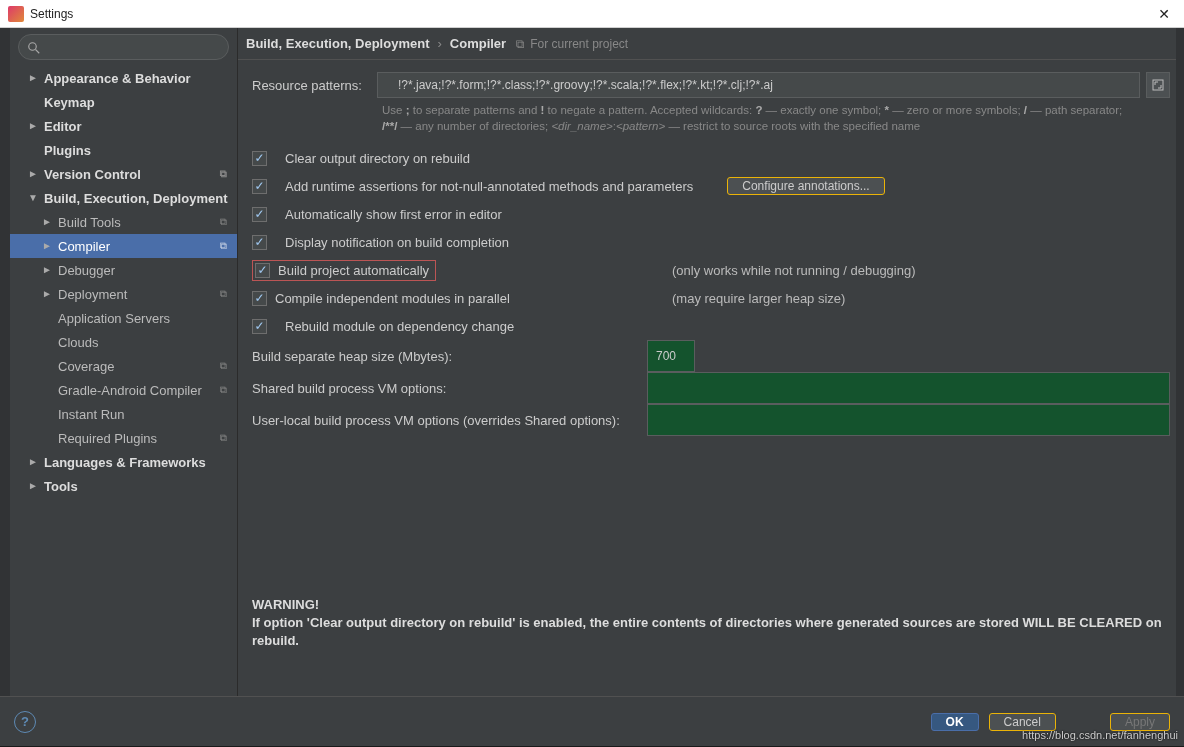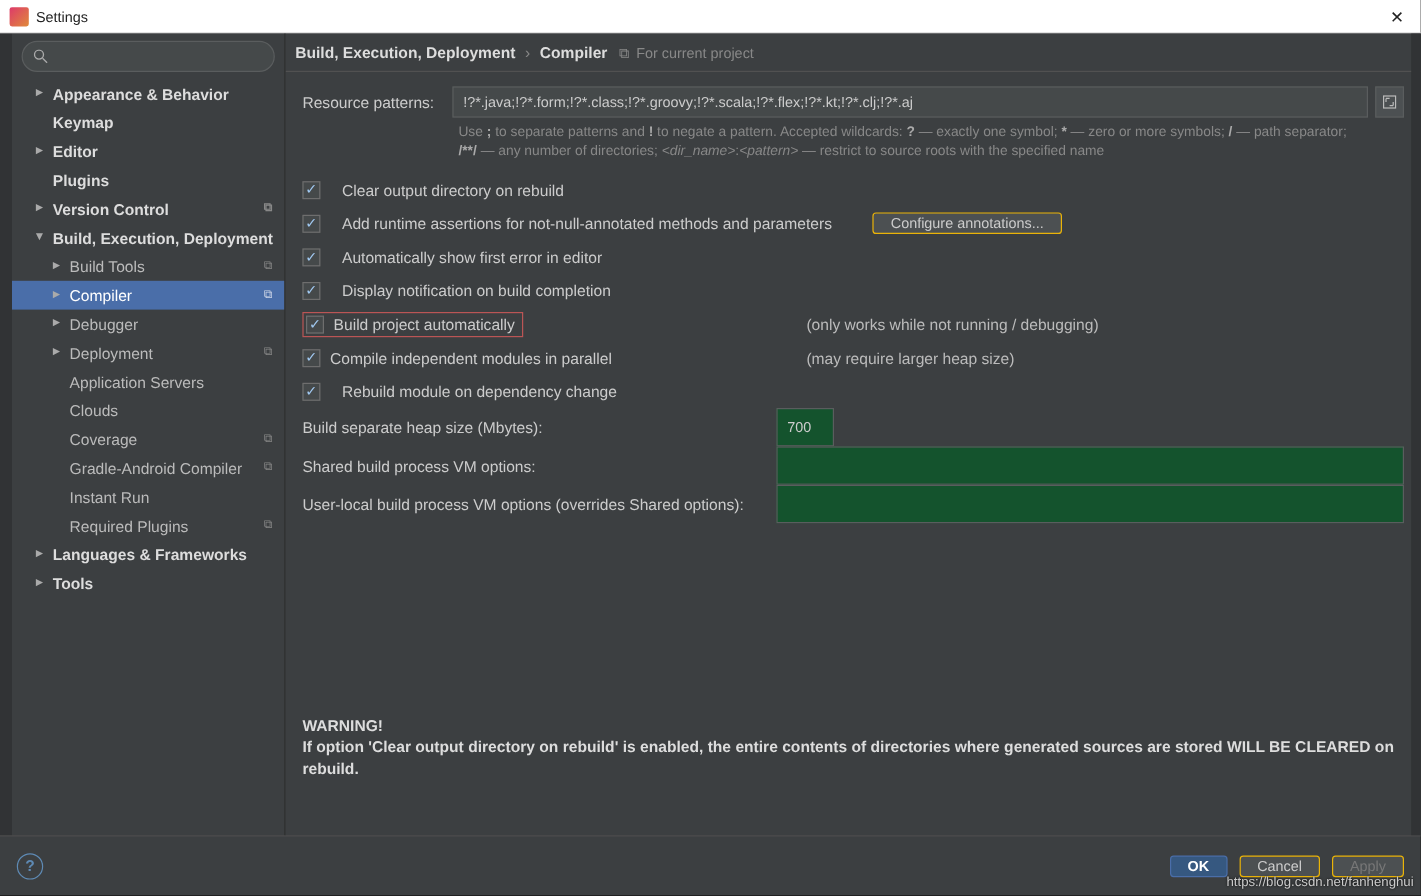--- a/index.html
+++ b/index.html
@@ -37,21 +37,21 @@
 .crumb { height: 32px; display: flex; align-items: center; gap: 8px; padding: 0 8px; border-bottom: 1px solid #515151; color: #ccc; }
 .crumb .root { font-weight: bold; color: #ddd; }
 .crumb .sep { color: #888; }
 .crumb .leaf { font-weight: bold; color: #ddd; }
 .crumb .proj { color: #888; font-size: 12px; display: flex; align-items: center; gap: 4px; }
 .crumb .proj .picon { width: 12px; height: 12px; display: inline-flex; align-items: center; justify-content: center; }
 
 .content { padding: 8px 14px; flex: 1; overflow-y: auto; }
 .row { display: flex; align-items: center; margin: 4px 0; }
 .label { width: 125px; color: #ccc; }
-.text-input { flex: 1; height: 26px; background: #45494a; border: 1px solid #5a5d5e; color: #ccc; padding: 0 8px; font-size: 12px; }
+.text-input { flex: 1; height: 26px; background: #45494a; border: 1px solid #5a5d5e; color: #ccc; padding: 0 20px; font-size: 12px; }
 .icon-btn { width: 24px; height: 26px; margin-left: 6px; background: #4c5052; border: 1px solid #5a5d5e; color: #bbb; display: flex; align-items: center; justify-content: center; cursor: pointer; font-size: 11px; }
 .hint { color: #888; font-size: 11.5px; line-height: 16px; margin: 2px 0 10px 130px; }
 .hint b { color: #aaa; font-weight: bold; }
 .hint i { font-style: italic; }
 
 .check-row { display: flex; align-items: center; height: 28px; gap: 10px; }
 .check-row.two-col .left-col { width: 390px; display: flex; align-items: center; }
 .check-row.two-col .right-col { flex: 1; color: #bbb; margin-left: 20px; }
 .checkbox { width: 15px; height: 15px; background: #45494a; border: 1px solid #6e6e6e; display: inline-flex; align-items: center; justify-content: center; margin-right: 8px; cursor: pointer; color: #a0c8f0; font-size: 12px; line-height: 1; }
 .check-label { color: #ccc; cursor: pointer; }
@@ -63,21 +63,21 @@
 .field-row .finput { height: 24px; background: #14532d; border: 1px solid #5a5d5e; color: #ccc; padding: 15px 8px; font-size: 12px; }
 .field-row .finput.small { width: 48px; }
 .field-row .finput.wide { flex: 1; }
 
 .warning { margin-top: 160px; color: #ddd; font-weight: bold; font-size: 13px; line-height: 18px; }
 
 .footer { height: 50px; border-top: 1px solid #515151; display: flex; align-items: center; justify-content: space-between; padding: 0 14px; background: #3c3f41; }
 .footer .help { width: 22px; height: 22px; border-radius: 11px; border: 1px solid #5e8ab4; color: #5e8ab4; display: flex; align-items: center; justify-content: center; cursor: pointer; font-size: 13px; font-weight: bold; }
 .footer .btns { display: flex; gap: 10px; }
 .footer .btn.primary { background: #365880; border-color: #4a6ea9; color: #fff; font-weight: bold; }
-.footer .btn.disabled { color: #777; }
+.footer .btn.disabled { color: #777; margin-left: 44px; }
 
 .watermark { position: absolute; right: 6px; bottom: 6px; color: #ccc; font-size: 11px; text-shadow: 0 0 2px #000; }
 .right-strip { position: absolute; right: 0; top: 28px; width: 8px; height: 668px; background: #313335; }
 </style>
 </head>
 <body>
 
 <div class="titlebar">
   <div class="left">
     <span class="icon-box"></span>

